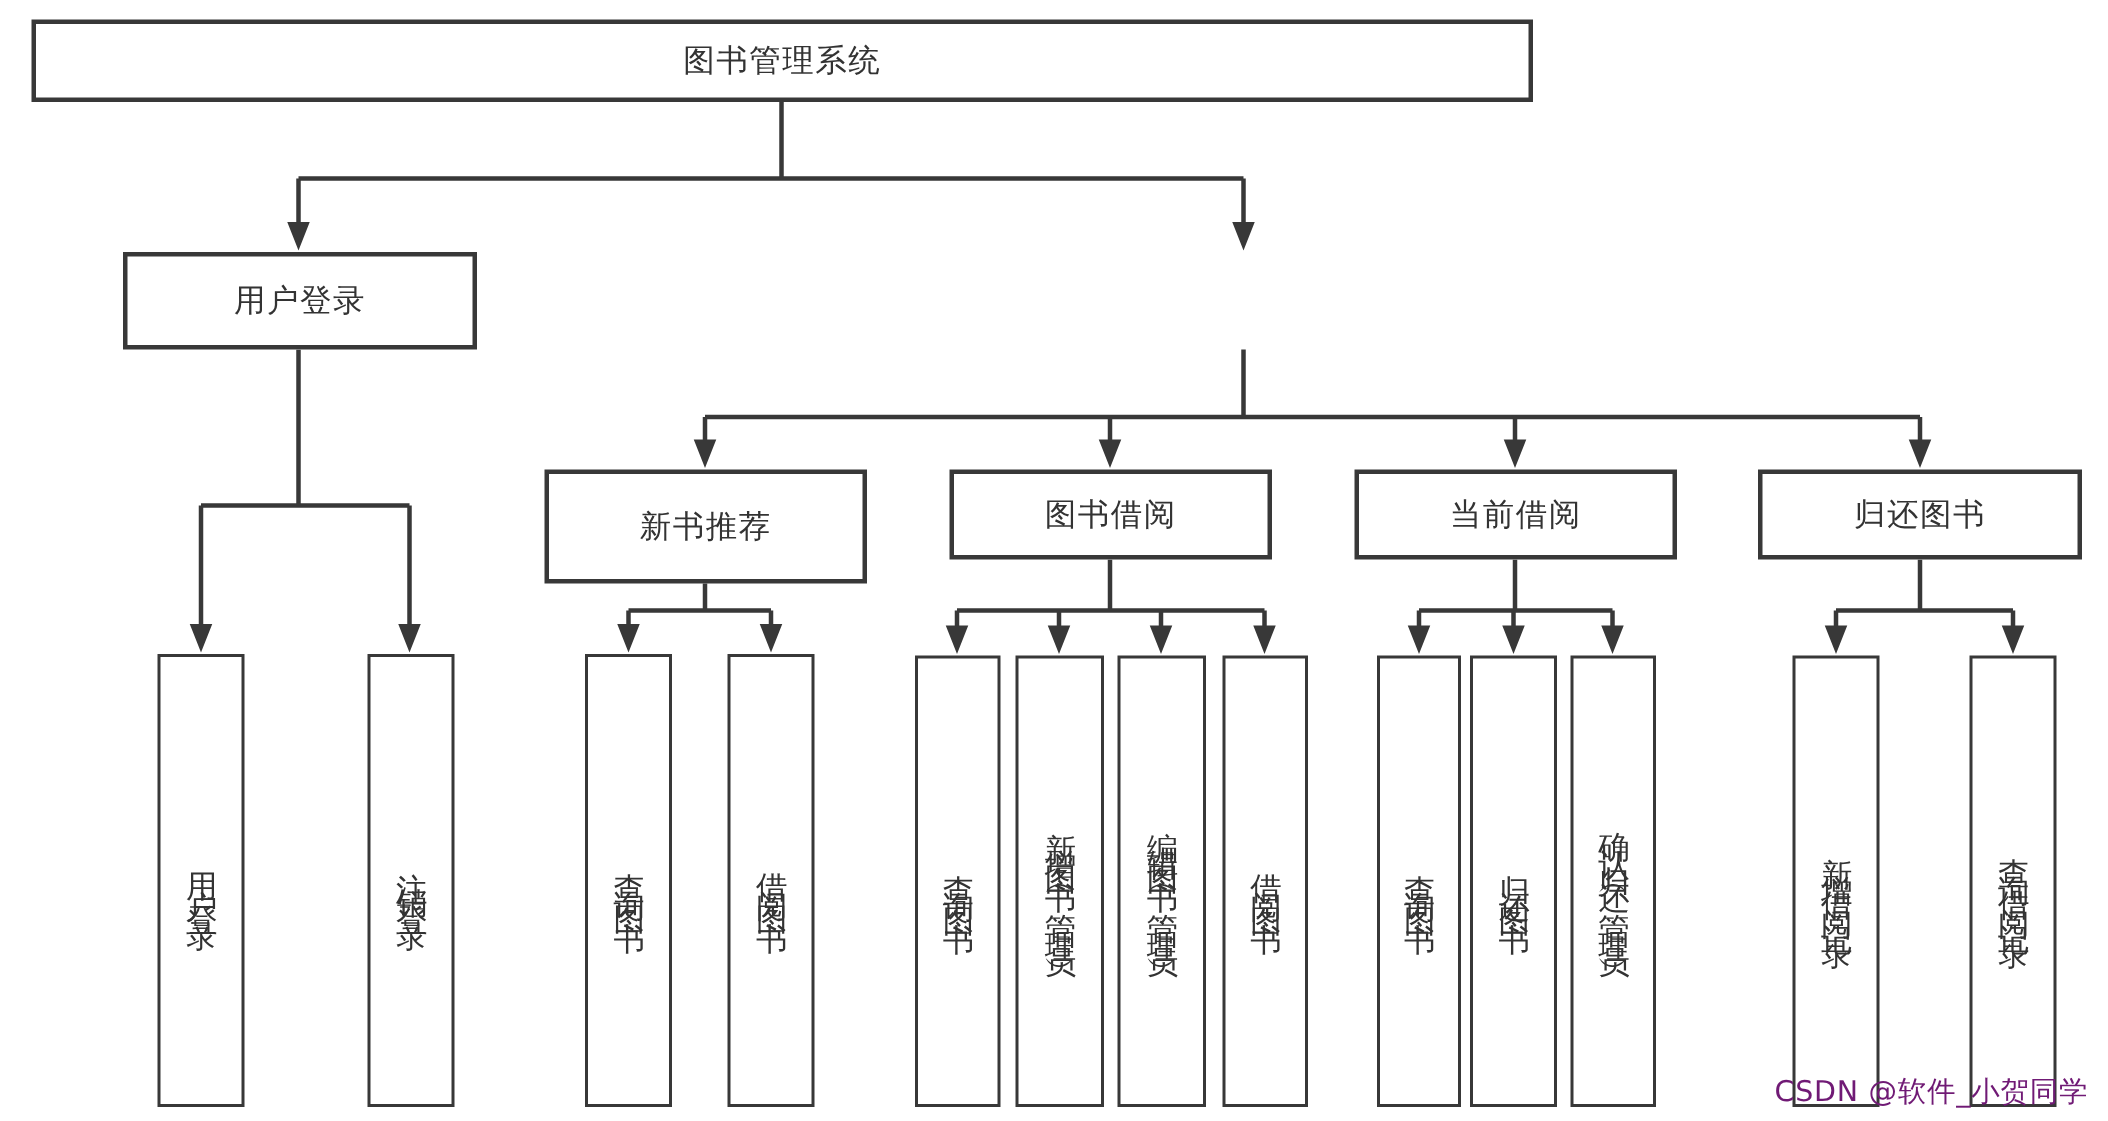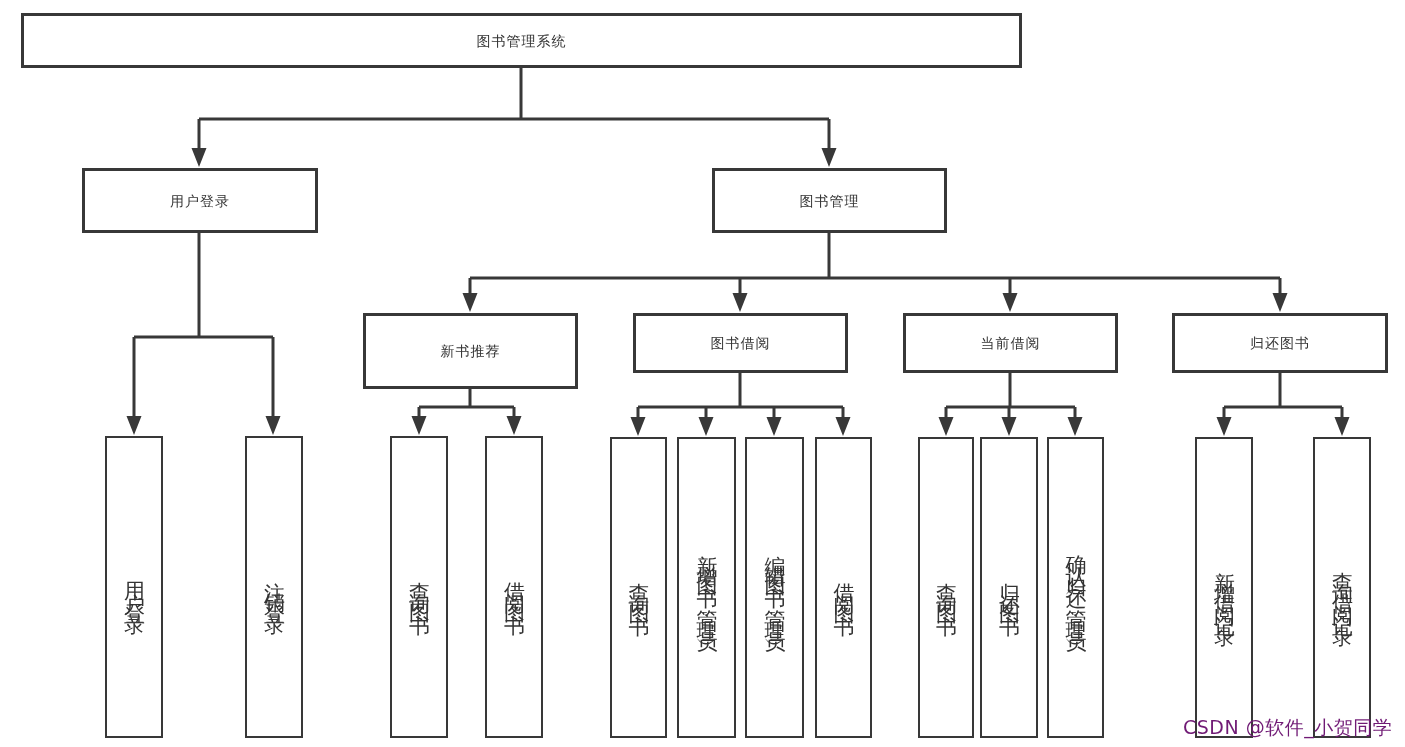--- a/index.html
+++ b/index.html
@@ -25,21 +25,21 @@
     position: absolute;
     box-sizing: border-box;
     background: #ffffff;
     border: 3px solid #383838;
     display: flex;
     align-items: center;
     justify-content: center;
     z-index: 2;
   }
   .box.h span {
-    font-size: 14px;
+    font-size: 21px;
     color: #333333;
     letter-spacing: 1px;
     line-height: 1;
     white-space: nowrap;
   }
   .box.v {
     border-width: 2.5px;
   }
   .box.v .vt {
     writing-mode: vertical-rl;
@@ -85,23 +85,20 @@
                M1224 436 l-7.5 -19 h15 z M1342 436 l-7.5 -19 h15 z"></path>
     </g>
   </svg>
 
   <div class="box h" style="left:21px;top:13px;width:1001px;height:55px">
     <span>图书管理系统</span>
   </div>
 
   <div class="box h" style="left:82px;top:168px;width:236px;height:65px">
     <span>用户登录</span>
-  </div>
-  <div class="box h" style="left:712px;top:168px;width:235px;height:65px">
-    <span>图书管理</span>
   </div>
 
   <div class="box h" style="left:363px;top:313px;width:215px;height:76px">
     <span>新书推荐</span>
   </div>
   <div class="box h" style="left:903px;top:313px;width:215px;height:60px">
     <span>当前借阅</span>
   </div>
   <div class="box h" style="left:633px;top:313px;width:215px;height:60px">
     <span>图书借阅</span>

